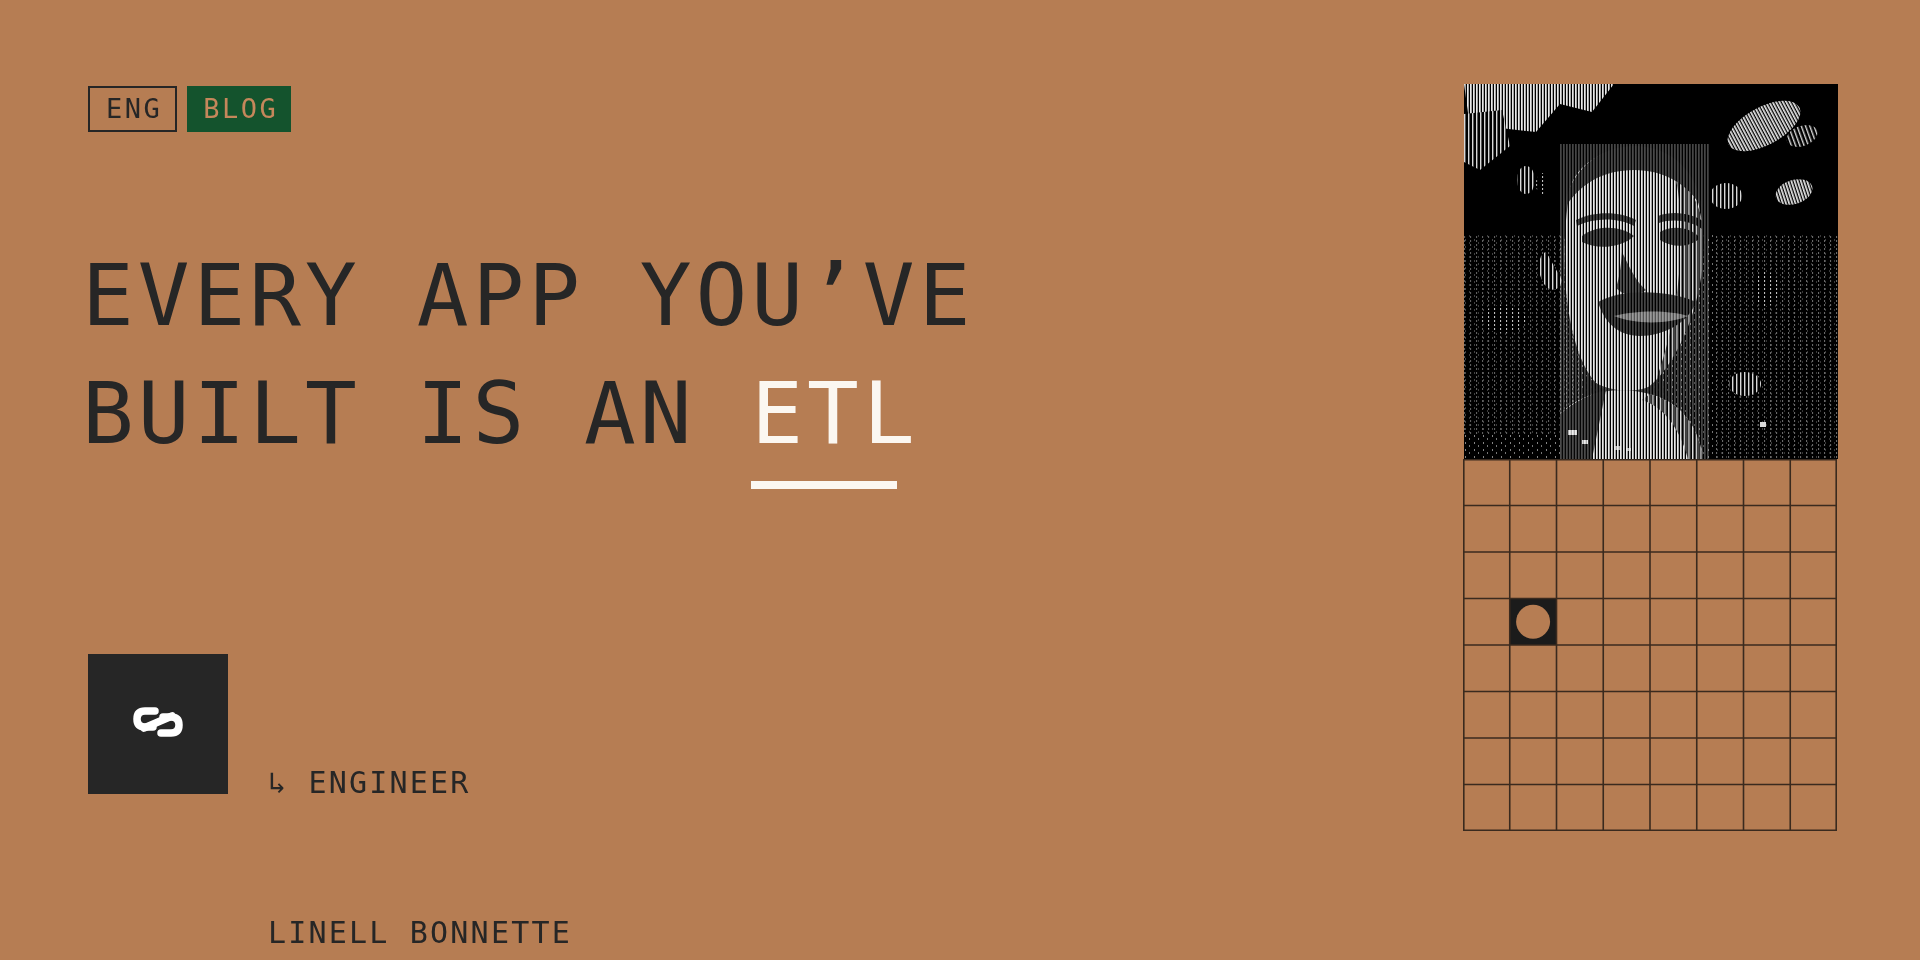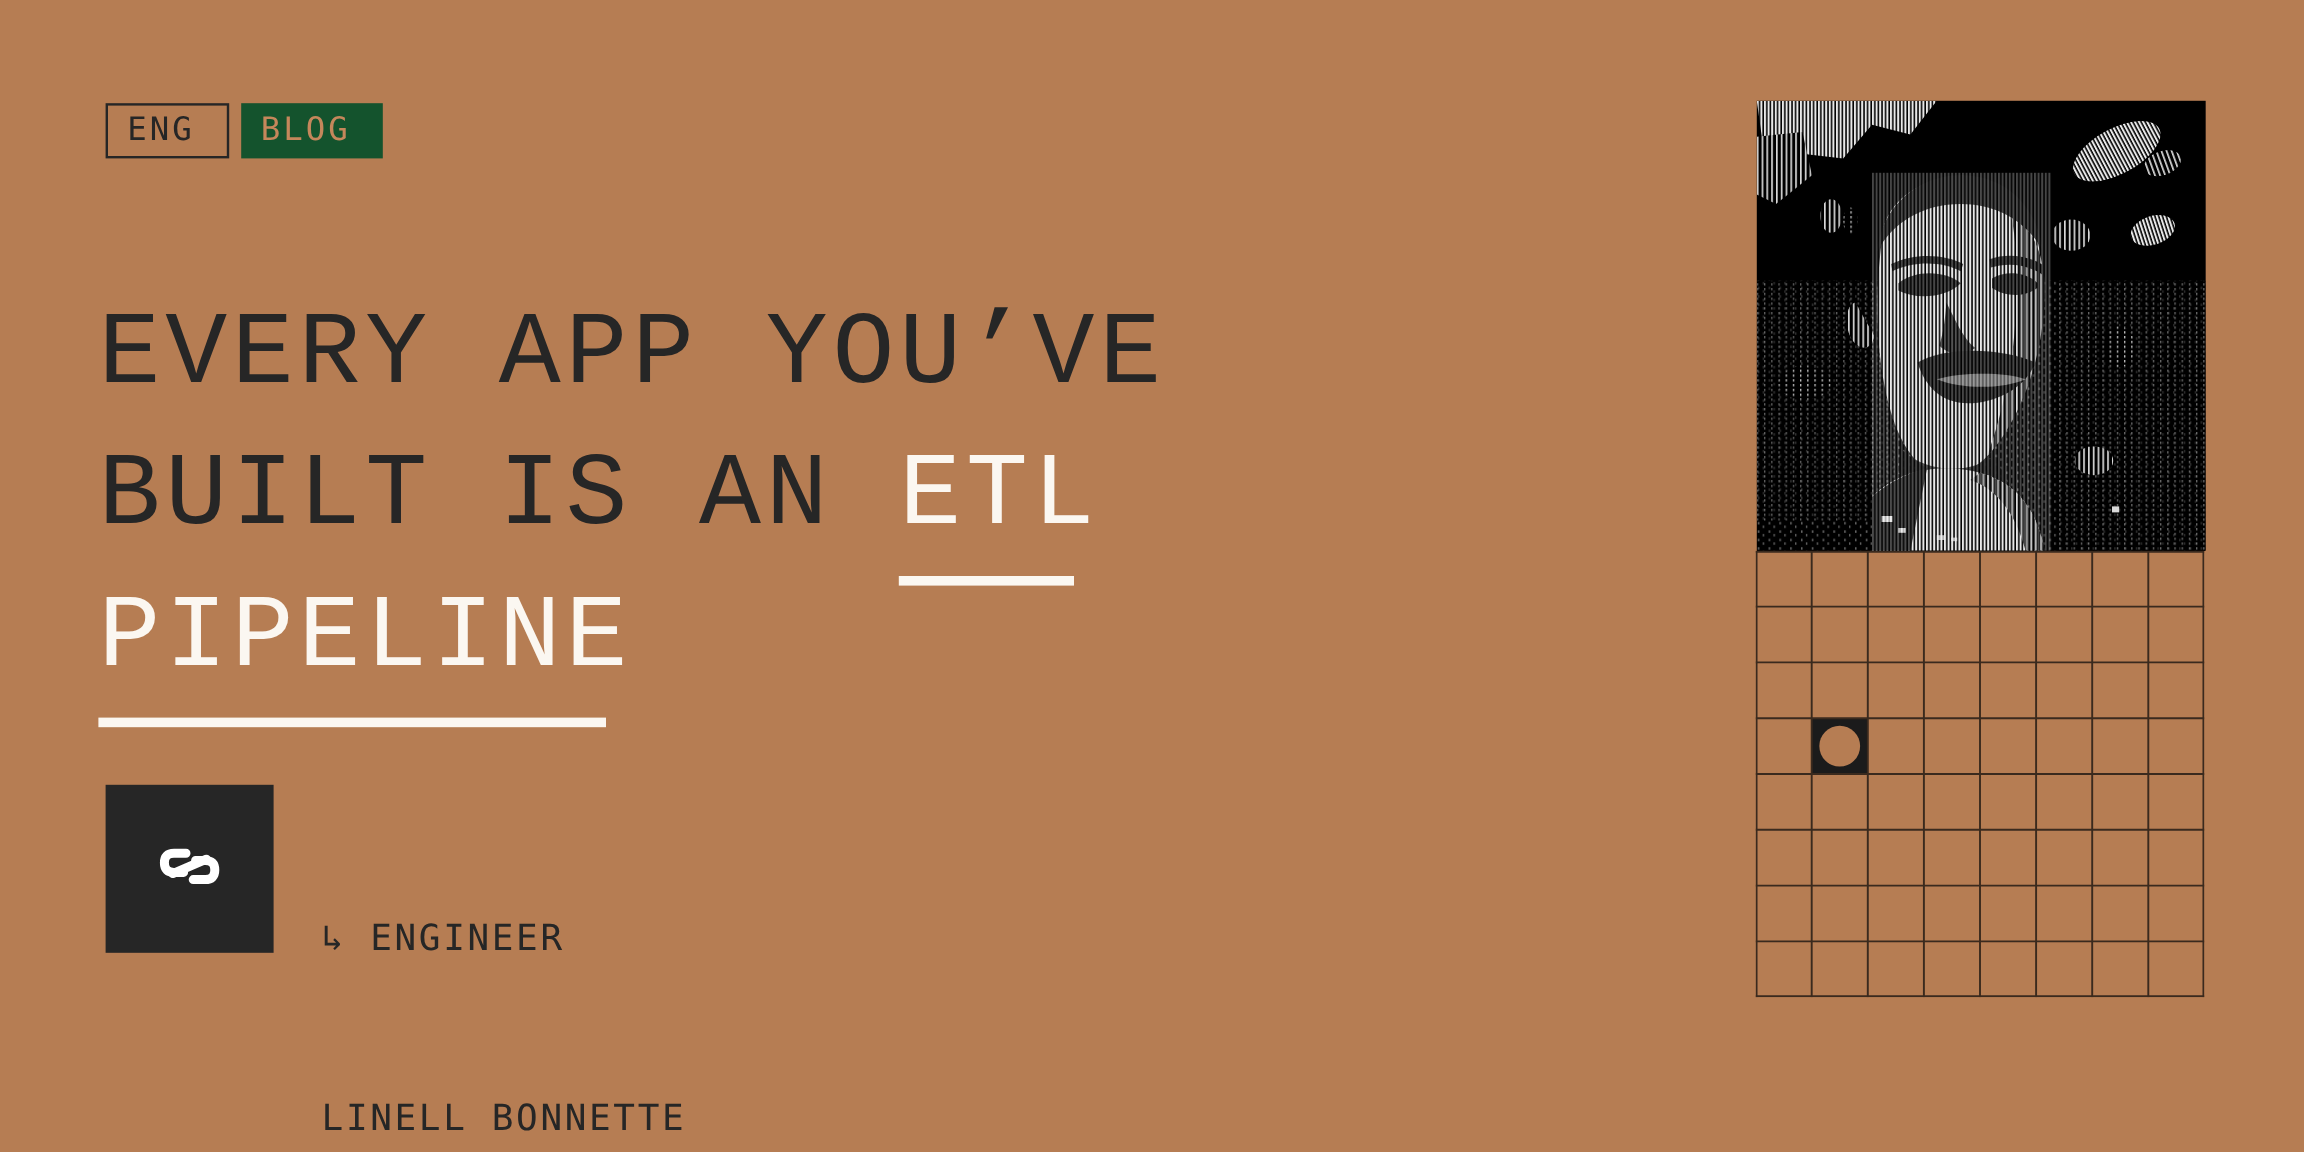--- a/index.html
+++ b/index.html
@@ -28,21 +28,21 @@
     top: 86px;
     display: flex;
     align-items: stretch;
     gap: 10px;
   }
   .badge {
     font-family: "DejaVu Sans Mono", "Liberation Mono", monospace;
     font-size: 27px;
     letter-spacing: 2.5px;
     line-height: 1;
-    padding: 9px 27px 10px 16px;
+    padding: 9px 13px 10px 16px;
     box-sizing: border-box;
     height: 46px;
     display: flex;
     align-items: center;
   }
   .badge-outline {
     border: 2.5px solid #262626;
     color: #262626;
     background: transparent;
   }
@@ -57,21 +57,21 @@
     left: 82px;
     top: 178px;
     width: 1270px;
     font-family: "DejaVu Sans Mono", "Liberation Mono", monospace;
     font-size: 86px;
     line-height: 118px;
     letter-spacing: 4px;
     color: #262626;
     font-weight: 400;
   }
-  .hl-line { display: block; white-space: pre; font-family: Liberation Mono, monospace; }
+  .hl-line { display: block; white-space: pre; }
   .hl-hi {
     color: #FBF7F1;
     position: relative;
   }
   .hl-hi::after {
     content: "";
     position: absolute;
     left: 0;
     right: 0.25em;
     bottom: -26px;
@@ -135,21 +135,20 @@
 <div class="poster">
 
   <div class="badges">
     <span class="badge badge-outline">ENG</span>
     <span class="badge badge-solid">BLOG</span>
   </div>
 
   <h1 class="headline">
     <span class="hl-line">EVERY APP YOU’VE</span>
     <span class="hl-line"><span>BUILT IS AN </span><span class="hl-hi">ETL</span></span>
-    <span class="hl-line"><span class="hl-hi">PIPELINE</span></span>
   </h1>
 
   <div class="author">
     <div class="author-logo">
       <span>
         <svg width="76" height="76" viewBox="0 0 76 76" aria-hidden="true">
           <g fill="none" stroke="#FFFFFF" stroke-width="7.5" stroke-linecap="round" stroke-linejoin="round">
             <path d="M35 27 L25 27 Q17 27 17 35 Q17 43 25 43 L33 43"></path>
             <path d="M41 49 L51 49 Q59 49 59 41 Q59 33 51 33 L43 33"></path>
             <path d="M24 44 L52 32"></path>

